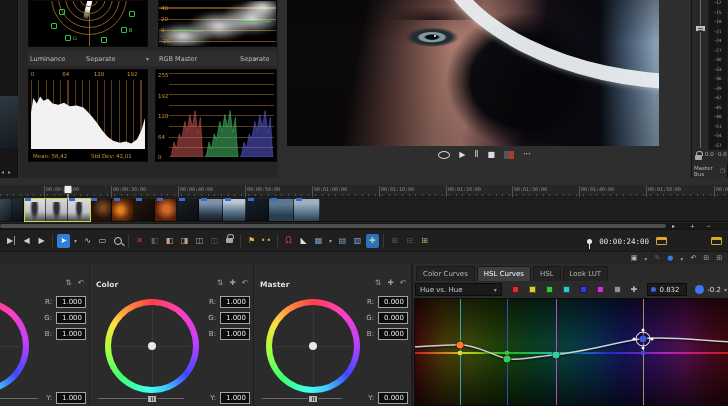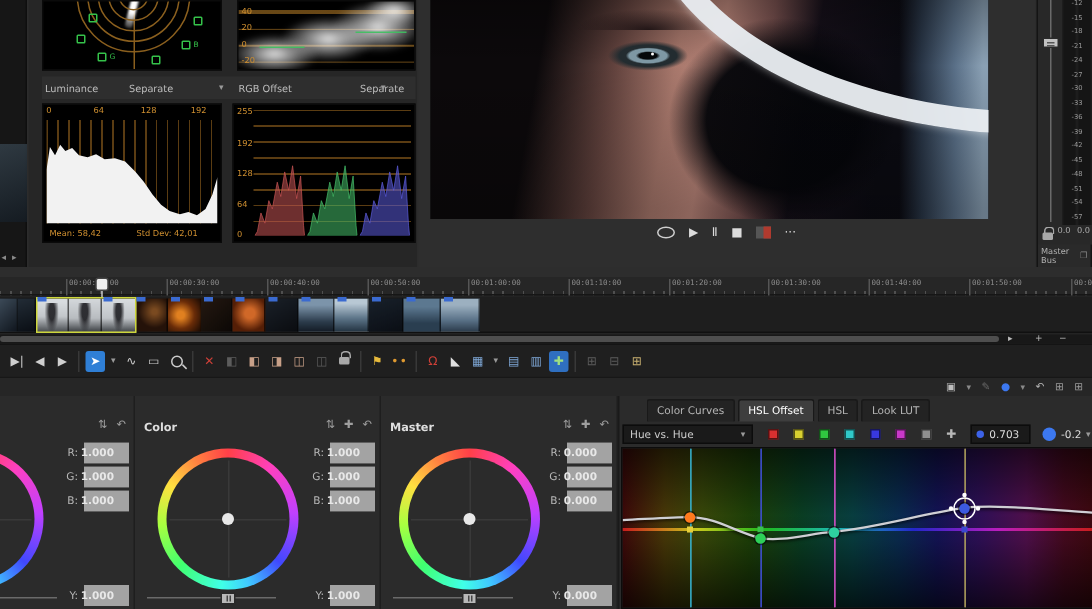--- a/index.html
+++ b/index.html
@@ -151,30 +151,30 @@
   .wcol .wicons { position:absolute; right:5px; top:14px; display:flex; gap:6px; font-size:7.5px; color:#9f9f9f; }
   .ring { position:absolute; width:94px; height:94px; border-radius:50%;
      background:conic-gradient(from 0deg, #ff4048, #ff40c0 40deg, #c040ff 85deg, #4048ff 130deg, #40c8ff 162deg, #40ffe8 185deg, #40ff70 225deg, #a8ff40 265deg, #ffe040 300deg, #ff8040 332deg, #ff4048 360deg); }
   .ring .inner { position:absolute; inset:6px; border-radius:50%; background:#2b2b2b; }
   .ring .chv { position:absolute; left:50%; top:8px; bottom:8px; width:1px; background:rgba(255,255,255,.07); }
   .ring .chh { position:absolute; top:50%; left:8px; right:8px; height:1px; background:rgba(255,255,255,.07); }
   .ring .dot { position:absolute; left:50%; top:50%; width:8px; height:8px; margin:-4px; background:#e8e8e8; border-radius:50%; }
   .rgbrows { position:absolute; right:3px; top:30px; }
   .rgbrow { display:flex; align-items:center; justify-content:flex-end; gap:4px; height:16px; }
   .rgbrow .lb { font-size:7px; color:#b8b8b8; }
-  .valbox { width:30px; height:12px; background:#0b0b0b; border:7px solid #a3a3a3; color:#e8e8e8; font-size:7px;
-      display:flex; align-items:center; justify-content:flex-end; padding-right:3px;font-weight:bold; }
+  .valbox { width:30px; height:12px; background:#0b0b0b; border:1px solid #a3a3a3; color:#e8e8e8; font-size:7px;
+      display:flex; align-items:center; justify-content:flex-end; padding-right:3px; }
   .yrow { position:absolute; right:3px; bottom:2px; display:flex; align-items:center; gap:4px; }
   .yrow .lb { font-size:7px; color:#b8b8b8; }
   .wslider { position:absolute; bottom:7px; height:1px; background:#6a6a6a; }
   .whandle { position:absolute; bottom:3px; width:10px; height:8px; background:#b8b8b8; border:1px solid #2a2a2a; border-radius:1px; }
   .whandle::after { content:""; position:absolute; left:3px; top:1px; width:1px; height:4px; background:#444; box-shadow:2px 0 0 #444; }
 
   #curves-panel { position:absolute; left:412px; top:0; width:316px; height:142px; background:#2b2b2b; border-left:1px solid #1a1a1a; }
-  #curve-tabs { position:absolute; left:18px; top:2px; height:15px; display:flex; gap:2px; }
+  #curve-tabs { position:absolute; left:3px; top:2px; height:15px; display:flex; gap:2px; }
   .ctab { display:flex; align-items:center; padding:0 6px; font-size:7px; color:#b5b5b5; background:#232323; border:1px solid #191919; border-bottom:none; border-radius:2px 2px 0 0; }
   .ctab.active { background:#3e3e3e; color:#fff; }
   #curve-controls { position:absolute; left:2px; top:18px; width:312px; height:15px; display:flex; align-items:center; }
   #mode-dd { width:92px; height:13px; background:#1a1a1a; border:1px solid #0c0c0c; display:flex; align-items:center; justify-content:space-between; padding:0 4px; font-size:7px; color:#ccc; }
   #swatches { display:flex; gap:10px; margin-left:10px; }
   .sw { width:7px; height:7px; border:1px solid rgba(0,0,0,.6); }
   #move-ic { margin-left:10px; font-size:8px; color:#b8b8b8; font-weight:bold; }
   #val1 { margin-left:10px; width:42px; height:13px; background:#1a1a1a; border:1px solid #0c0c0c; display:flex; align-items:center; gap:3px; padding:0 3px; font-size:7px; color:#ddd; }
   #val1 .bdot { width:5px; height:5px; border-radius:50%; background:#3c62e8; }
   #val2 { margin-left:8px; display:flex; align-items:center; gap:3px; font-size:7px; color:#ddd; }
@@ -236,21 +236,21 @@
       <span class="wf-lab" style="top: 4px;">40</span>
           <span class="wf-lab" style="top: 15px;">20</span>
           <span class="wf-lab" style="top: 26px;">0</span>
           <span class="wf-lab" style="top: 37px;">-20</span>
         </div>
 
       <div id="scope-header">
         <span style="left:2px;">Luminance</span>
         <span style="left:58px;">Separate</span>
         <span class="caret" style="left:118px;">▾</span>
-        <span style="left:131px;">RGB Offset</span>
+        <span style="left:131px;">RGB Master</span>
         <span style="left:180px;margin-left:32px;">Separate</span>
         <span class="caret" style="left:226px;">▾</span>
       </div>
 
       <div id="histogram">
         <div class="hist-scale" id="hist-scale">
             <b style="left: 3%;">0</b>
             <b style="left: 31.2%;">64</b>
             <b style="left: 59.4%;">128</b>
             <b style="left: 87.6%;">192</b>
@@ -430,20 +430,27 @@
         <span class="tb-ic blue">▦</span>
         <span class="tb-ic sm">▾</span>
         <span class="tb-ic blue">▤</span>
         <span class="tb-ic blue">▥</span>
         <span class="tb-ic grading">✚</span>
         <span class="tb-sep"></span>
         <span class="tb-ic dim">⊞</span>
         <span class="tb-ic dim">⊟</span>
         <span class="tb-ic gold">⊞</span>
       </span>
+    <div id="tb-right">
+      <span class="pinI"></span>
+      <span id="tb-timecode" class="mono">00:00:24:00</span>
+      <span class="bracketI"></span>
+      <span class="brsp"></span>
+      <span class="bracketI"></span>
+    </div>
   </div>
 
   <div id="grade-strip">
     <div id="grade-icons">
         <span class="gr-ic">▣</span>
         <span class="gr-ic sm">▾</span>
         <span class="gr-ic dim">✎</span>
         <span class="gr-ic blue">●</span>
         <span class="gr-ic sm">▾</span>
         <span class="gr-ic">↶</span>
@@ -550,42 +557,42 @@
           <div class="yrow">
             <span class="lb">Y:</span>
             <div class="valbox">0.000</div>
           </div>
         </div>
       </div>
 
     <div id="curves-panel">
       <div id="curve-tabs">
           <div class="ctab">Color Curves</div>
-          <div class="ctab active">HSL Offset</div>
+          <div class="ctab active">HSL Curves</div>
           <div class="ctab">HSL</div>
           <div class="ctab">Look LUT</div>
         </div>
       <div id="curve-controls">
         <div id="mode-dd">
           <span>Hue vs. Hue</span>
           <span class="caret">▾</span>
         </div>
         <div id="swatches">
             <span class="sw" style="background: rgb(216, 48, 48);"></span>
             <span class="sw" style="background: rgb(216, 208, 48);"></span>
             <span class="sw" style="background: rgb(48, 200, 64);"></span>
             <span class="sw" style="background: rgb(48, 200, 200);"></span>
             <span class="sw" style="background: rgb(56, 56, 224);"></span>
             <span class="sw" style="background: rgb(200, 56, 200);"></span>
             <span class="sw" style="background: rgb(144, 144, 144);"></span>
           </div>
         <span id="move-ic">✚</span>
         <div id="val1">
           <span class="bdot"></span>
-          <span>0.703</span>
+          <span>0.832</span>
         </div>
         <div id="val2">
           <span class="bcirc"></span>
           <span>-0.2</span>
           <span class="caret">▾</span>
         </div>
       </div>
       <div id="curve-editor">
         <div id="baseline" style="top: 53px;"></div>
         <svg id="curve-svg" viewBox="0 0 315 108" preserveAspectRatio="none">

